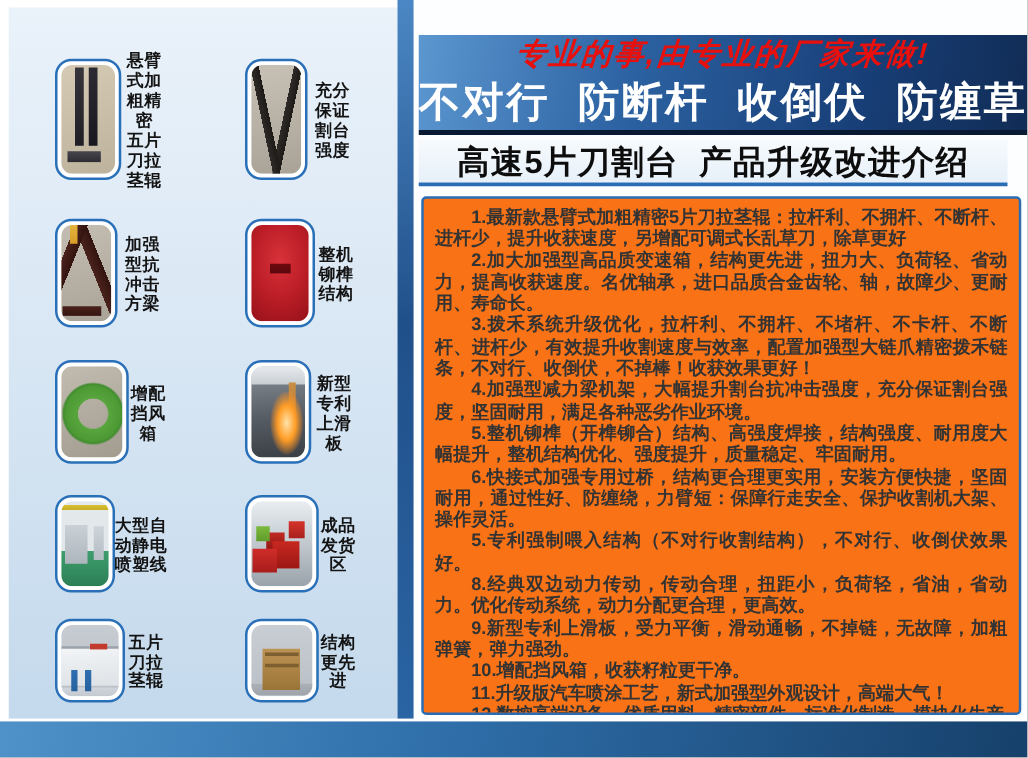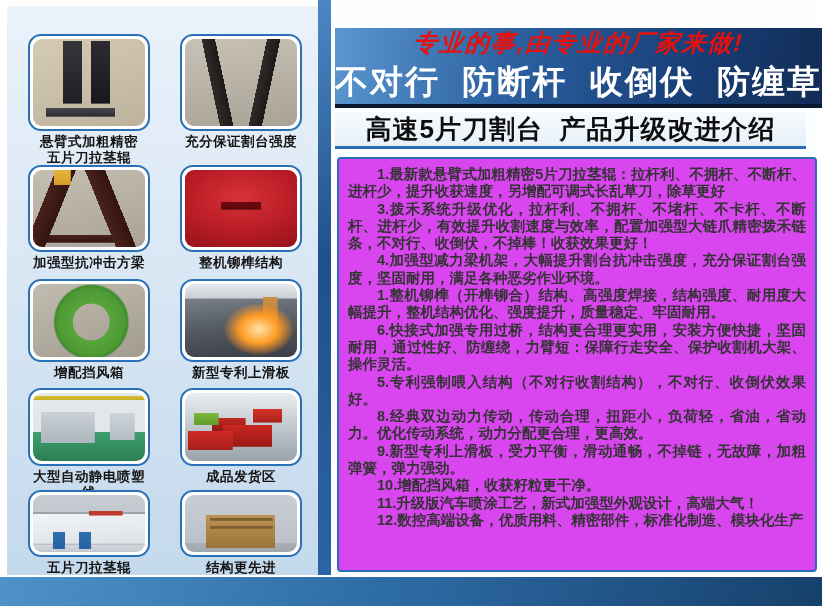--- a/index.html
+++ b/index.html
@@ -16,21 +16,21 @@
 
   
   .bottom-band{position:absolute;left:0;top:575px;width:822px;height:31px;
     border-top:2px solid #ffffff;box-sizing:border-box;
     background:linear-gradient(100deg,#4e92c9 0%,#2e6da8 45%,#16406b 100%);}
 
   
   .gallery{position:absolute;left:28px;top:30px;width:274px;display:grid;
     grid-template-columns:122px 122px;column-gap:30px;
     grid-template-rows:131px 114px 109px 102px 84px;}
-  .card{display:flex;flex-direction:column;align-items:center;margin:4px;}
+  .card{display:flex;flex-direction:row;align-items:center;margin:16px;}
   .frame{box-sizing:border-box;width:122px;border:2px solid #2a70b8;border-radius:13px;
     background:#fff;padding:3px;}
   .photo{width:100%;border-radius:9px;}
   .h1 .photo{height:87px}.h2 .photo{height:77px}.h3 .photo{height:73px}
   .h4 .photo{height:68px}.h5 .photo{height:57px}
   .caption{margin-top:3px;text-align:center;font-size:13.5px;font-weight:bold;
     color:#141414;line-height:1.18;white-space:pre-line;letter-spacing:.5px;}
 
   
   .p1{background:
@@ -94,21 +94,21 @@
     display:flex;flex-direction:column;justify-content:center;align-items:center;gap:1px;}
   .slogan{color:#e8100c;font-size:24px;font-weight:bold;font-style:italic;
     letter-spacing:2px;transform:skewX(-4deg);}
   .tagline{color:#ffffff;font-size:33px;font-weight:bold;letter-spacing:2px;white-space:pre;}
   .title-bar{position:absolute;left:4px;right:16px;top:112px;height:37px;box-sizing:border-box;
     background:linear-gradient(180deg,#f6fafd 0%,#e7f0f9 100%);
     border-bottom:3px solid #2a6db5;
     display:flex;align-items:center;justify-content:center;}
   .title-text{font-size:26px;font-weight:bold;color:#0d0d0d;letter-spacing:1px;white-space:pre;}
   .body-box{position:absolute;left:6px;right:5px;top:157px;bottom:3px;box-sizing:border-box;
-    background:#d946ef;border:2px solid #2a6db5;border-radius:4px;padding:7px 9px 0 9px;overflow:hidden;}
+    background:#f97316;border:2px solid #2a6db5;border-radius:4px;padding:7px 9px 0 9px;overflow:hidden;}
   .body-box p{margin:0;text-indent:2em;font-size:14.5px;line-height:17.3px;
     font-weight:bold;color:#333333;text-align:justify;letter-spacing:0;}
 </style>
 </head>
 <body>
 
 <div class="page">
 
   <div class="left-bg"></div>
   <div class="divider"></div>
@@ -193,23 +193,24 @@
       <div class="slogan">专业的事,由专业的厂家来做!</div>
       <div class="tagline">不对行  防断杆  收倒伏  防缠草</div>
     </div>
 
     <div class="title-bar">
       <div class="title-text">高速5片刀割台  产品升级改进介绍</div>
     </div>
 
     <div class="body-box">
       <p>1.最新款悬臂式加粗精密5片刀拉茎辊：拉杆利、不拥杆、不断杆、进杆少，提升收获速度，另增配可调式长乱草刀，除草更好</p>
+      <p>2.加大加强型高品质变速箱，结构更先进，扭力大、负荷轻、省动力，提高收获速度。名优轴承，进口品质合金齿轮、轴，故障少、更耐用、寿命长。</p>
       <p>3.拨禾系统升级优化，拉杆利、不拥杆、不堵杆、不卡杆、不断杆、进杆少，有效提升收割速度与效率，配置加强型大链爪精密拨禾链条，不对行、收倒伏，不掉棒！收获效果更好！</p>
       <p>4.加强型减力梁机架，大幅提升割台抗冲击强度，充分保证割台强度，坚固耐用，满足各种恶劣作业环境。</p>
-      <p>1.整机铆榫（开榫铆合）结构、高强度焊接，结构强度、耐用度大幅提升，整机结构优化、强度提升，质量稳定、牢固耐用。</p>
+      <p>5.整机铆榫（开榫铆合）结构、高强度焊接，结构强度、耐用度大幅提升，整机结构优化、强度提升，质量稳定、牢固耐用。</p>
       <p>6.快接式加强专用过桥，结构更合理更实用，安装方便快捷，坚固耐用，通过性好、防缠绕，力臂短：保障行走安全、保护收割机大架、操作灵活。</p>
       <p>5.专利强制喂入结构（不对行收割结构），不对行、收倒伏效果好。</p>
       <p>8.经典双边动力传动，传动合理，扭距小，负荷轻，省油，省动力。优化传动系统，动力分配更合理，更高效。</p>
       <p>9.新型专利上滑板，受力平衡，滑动通畅，不掉链，无故障，加粗弹簧，弹力强劲。</p>
       <p>10.增配挡风箱，收获籽粒更干净。</p>
       <p>11.升级版汽车喷涂工艺，新式加强型外观设计，高端大气！</p>
       <p>12.数控高端设备，优质用料、精密部件，标准化制造、模块化生产</p>
     </div>
   </div>
 

